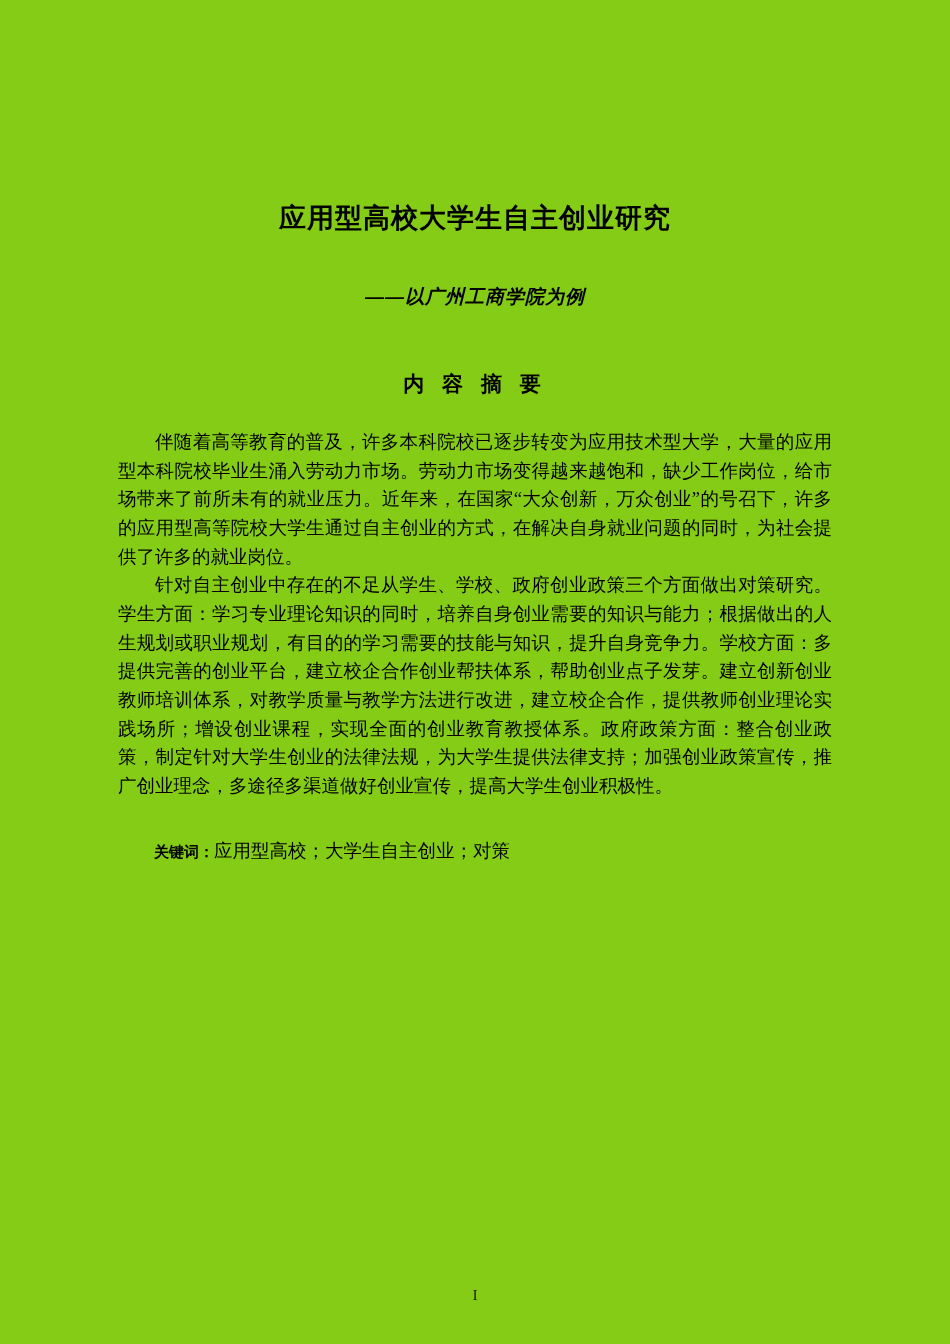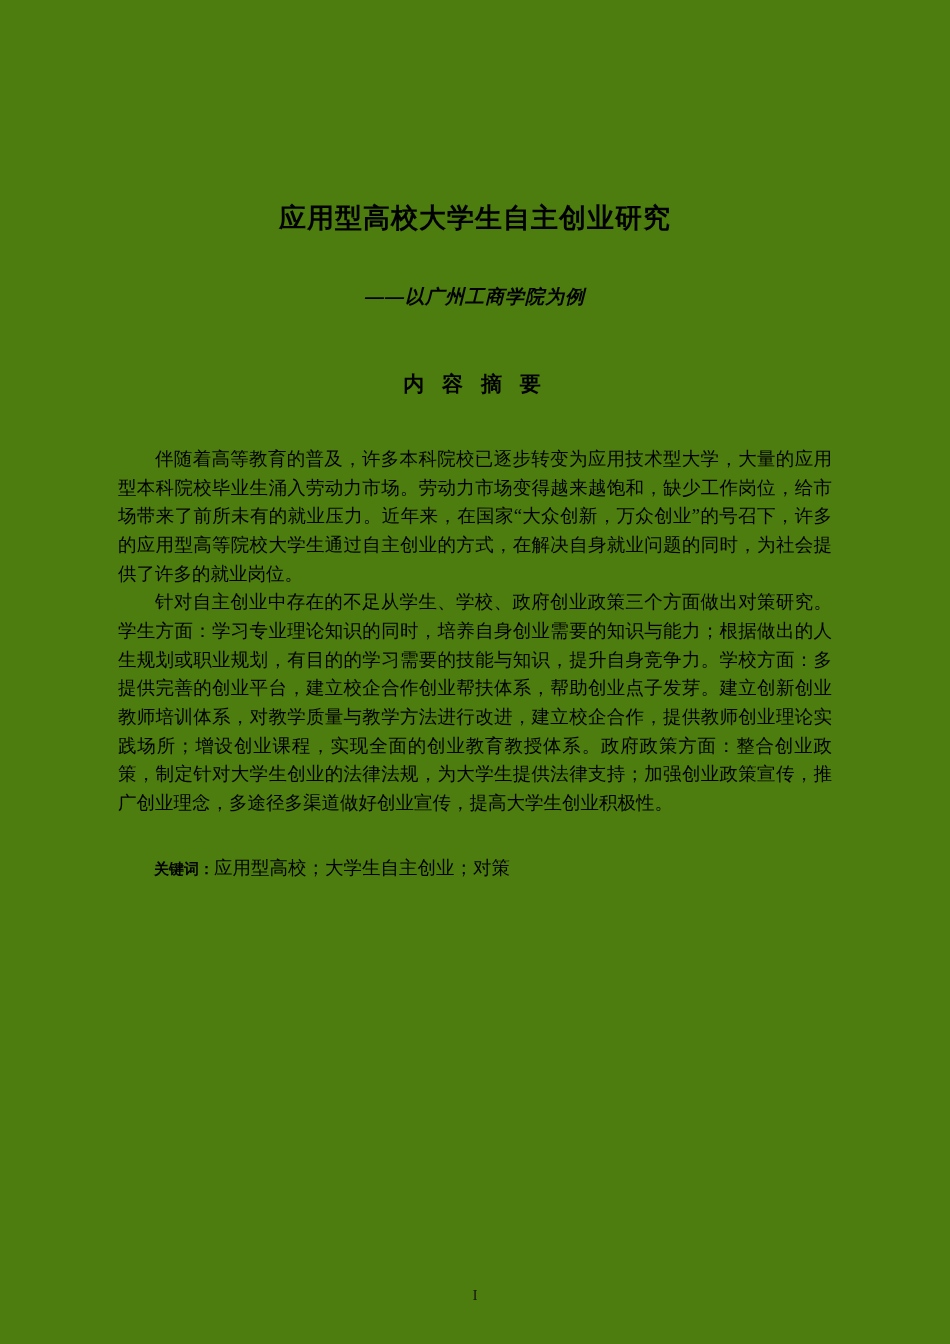--- a/index.html
+++ b/index.html
@@ -14,21 +14,21 @@
     color: #000000;
     position: relative;
     overflow: hidden;
   }
   .page {
     position: absolute;
     left: 0;
     top: 0;
     width: 950px;
     height: 1344px;
-    background: #4d7c0f;
+    background: #84cc16;
   }
   .content {
     position: absolute;
     left: 118px;
     top: 0;
     width: 714px;
   }
   .doc-title {
     margin-top: 200px;
     text-align: center;
@@ -48,21 +48,21 @@
   }
   .section-heading {
     margin-top: 60px;
     text-align: center;
     font-size: 21px;
     font-weight: bold;
     letter-spacing: 6px;
     font-family: "Liberation Sans", "DejaVu Sans", sans-serif;
   }
   .abstract-body {
-    margin-top: 47px;
+    margin-top: 30px;
   }
   .abstract-body p {
     margin: 0;
     font-size: 18.5px;
     line-height: 1.55;
     text-align: justify;
     text-justify: inter-ideograph;
     text-indent: 2em;
   }
   .keywords-row {

